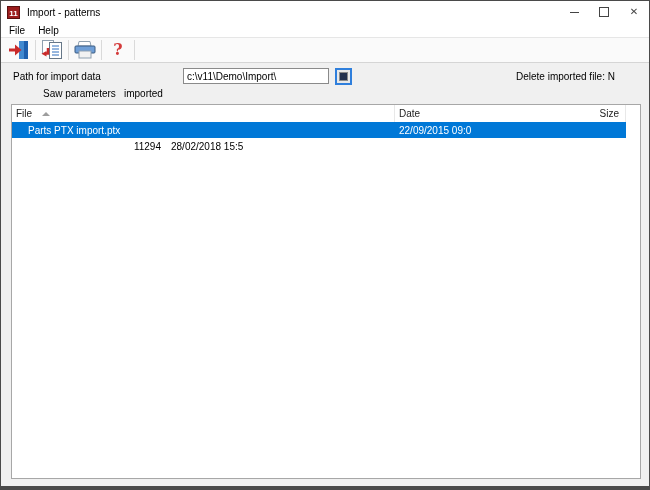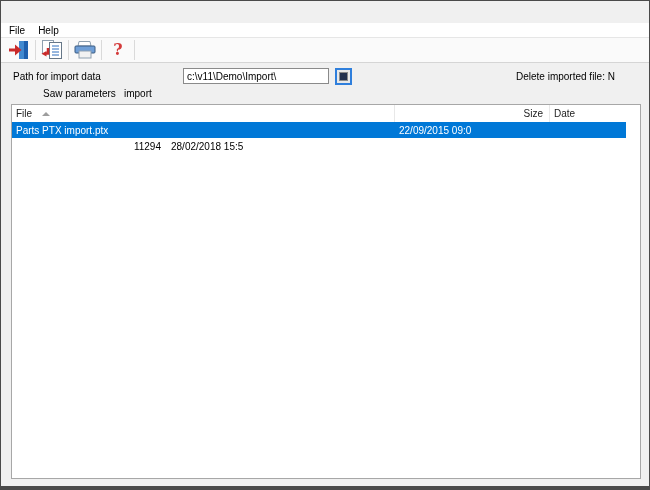--- a/index.html
+++ b/index.html
@@ -75,29 +75,44 @@
   .hcell-size { width:155px; justify-content:flex-end; padding-right:6px; border-right:1px solid #e8e8e8; }
   .hcell-date { width:76px; padding-left:4px; }
   .sort-asc {
     width:0; height:0; margin-left:10px;
     border-left:4px solid transparent; border-right:4px solid transparent;
     border-bottom:4px solid #9d9d9d;
   }
   .lv-row { display:flex; height:16px; align-items:center; width:614px; }
   .lv-row.selected { background:#0078d7; color:#ffffff; }
   .rcell { box-sizing:border-box; white-space:nowrap; overflow:hidden; }
-  .rcell-file { width:383px; padding-left:4px; }
+  .rcell-file { width:383px; padding-left:16px; }
   .rcell-size { width:155px; text-align:right; padding-right:6px; }
   .rcell-date { width:76px; padding-left:4px; }
 </style>
 </head>
 <body>
 
 <div class="window">
 
+  <div class="titlebar">
+    <div class="app-icon">11</div>
+    <div class="title">Import - patterns</div>
+    <div class="win-controls">
+      <div class="win-btn">
+        <span class="glyph-min"></span>
+      </div>
+      <div class="win-btn">
+        <span class="glyph-max"></span>
+      </div>
+      <div class="win-btn">
+        <span class="glyph-close">✕</span>
+      </div>
+    </div>
+  </div>
 
   <div class="menubar">
     <span class="menu-item">File</span>
     <span class="menu-item">Help</span>
   </div>
 
   <div class="toolbar">
     <div class="tb-btn">
       <svg width="22" height="20" viewBox="0 0 22 20">
         <rect x="11" y="1" width="9" height="18" fill="#1e5fae"></rect>
@@ -135,34 +150,34 @@
   </div>
 
   <div class="formarea">
     <span class="lbl" style="left:12px; top:7px;">Path for import data</span>
     <input class="path-input" type="text" value="c:\v11\Demo\Import\" style="">
     <button class="browse-btn">
       <span class="browse-glyph"></span>
     </button>
     <span class="lbl" style="left:515px; top:7px;">Delete imported file: N</span>
     <span class="lbl" style="left:12px; top:24px;margin-left:30px;">Saw parameters</span>
-    <span class="lbl" style="left:123px; top:24px;">import</span>
+    <span class="lbl" style="left:123px; top:24px;">imported</span>
   </div>
 
   <div class="listview">
     <div class="lv-header">
       <div class="hcell hcell-file">
         <span>File</span>
         <span class="sort-asc"></span>
       </div>
+      <div class="hcell hcell-date">
+        <span>Date</span>
+      </div>
       <div class="hcell hcell-size">
         <span>Size</span>
-      </div>
-      <div class="hcell hcell-date">
-        <span>Date</span>
       </div>
     </div>
     <div class="lv-row selected">
       <div class="rcell rcell-file">Parts PTX import.ptx</div>
       <div class="rcell rcell-date">22/09/2015 09:05</div>
     </div>
     <div class="lv-row">
       <div class="rcell rcell-size">11294</div>
       <div class="rcell rcell-date">28/02/2018 15:56</div>
     </div>

